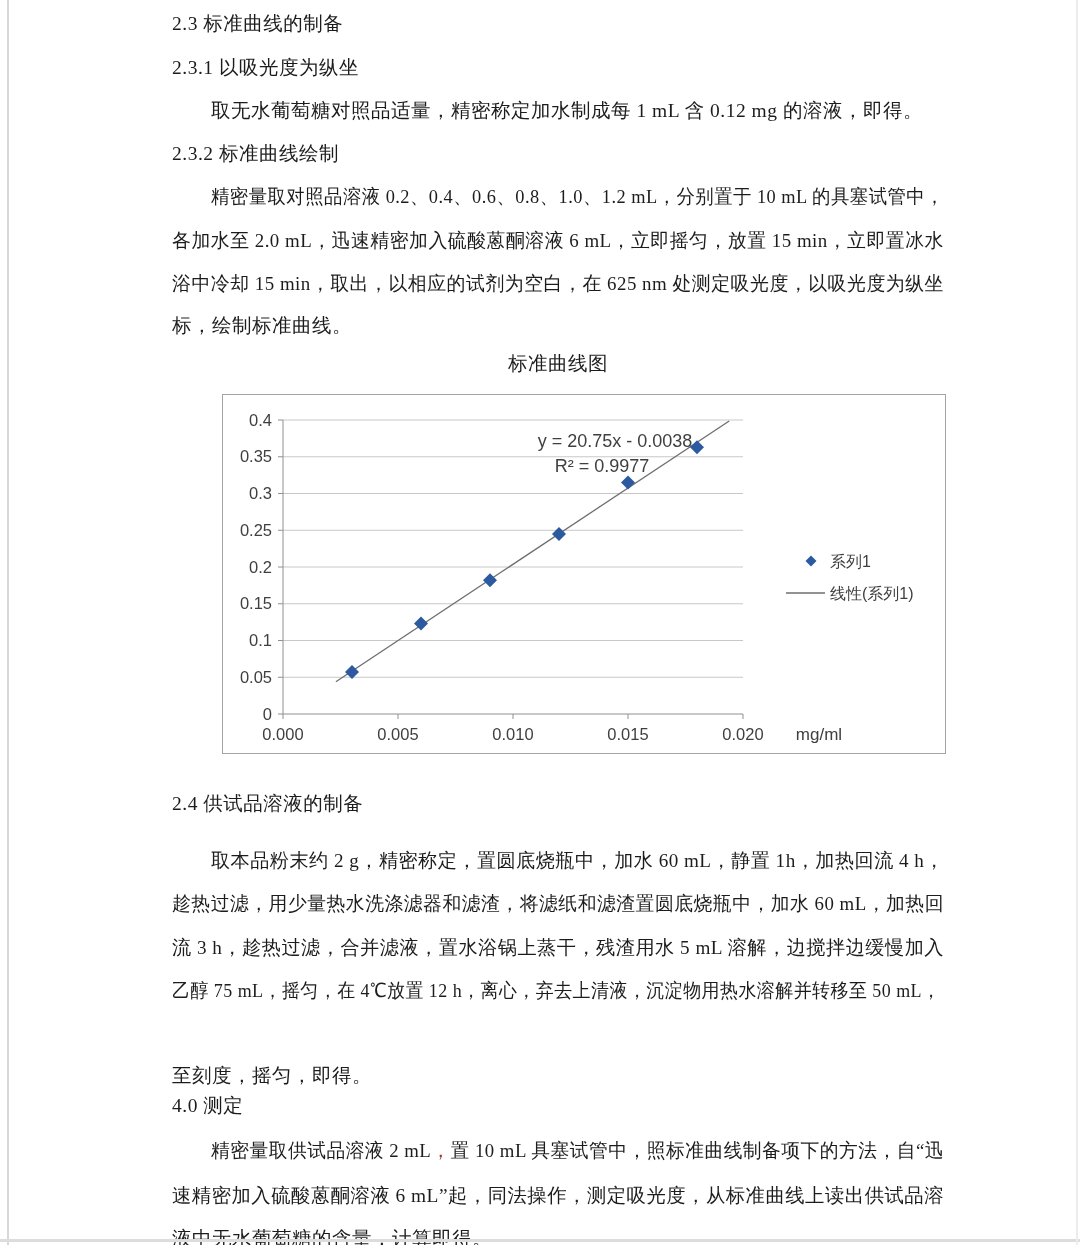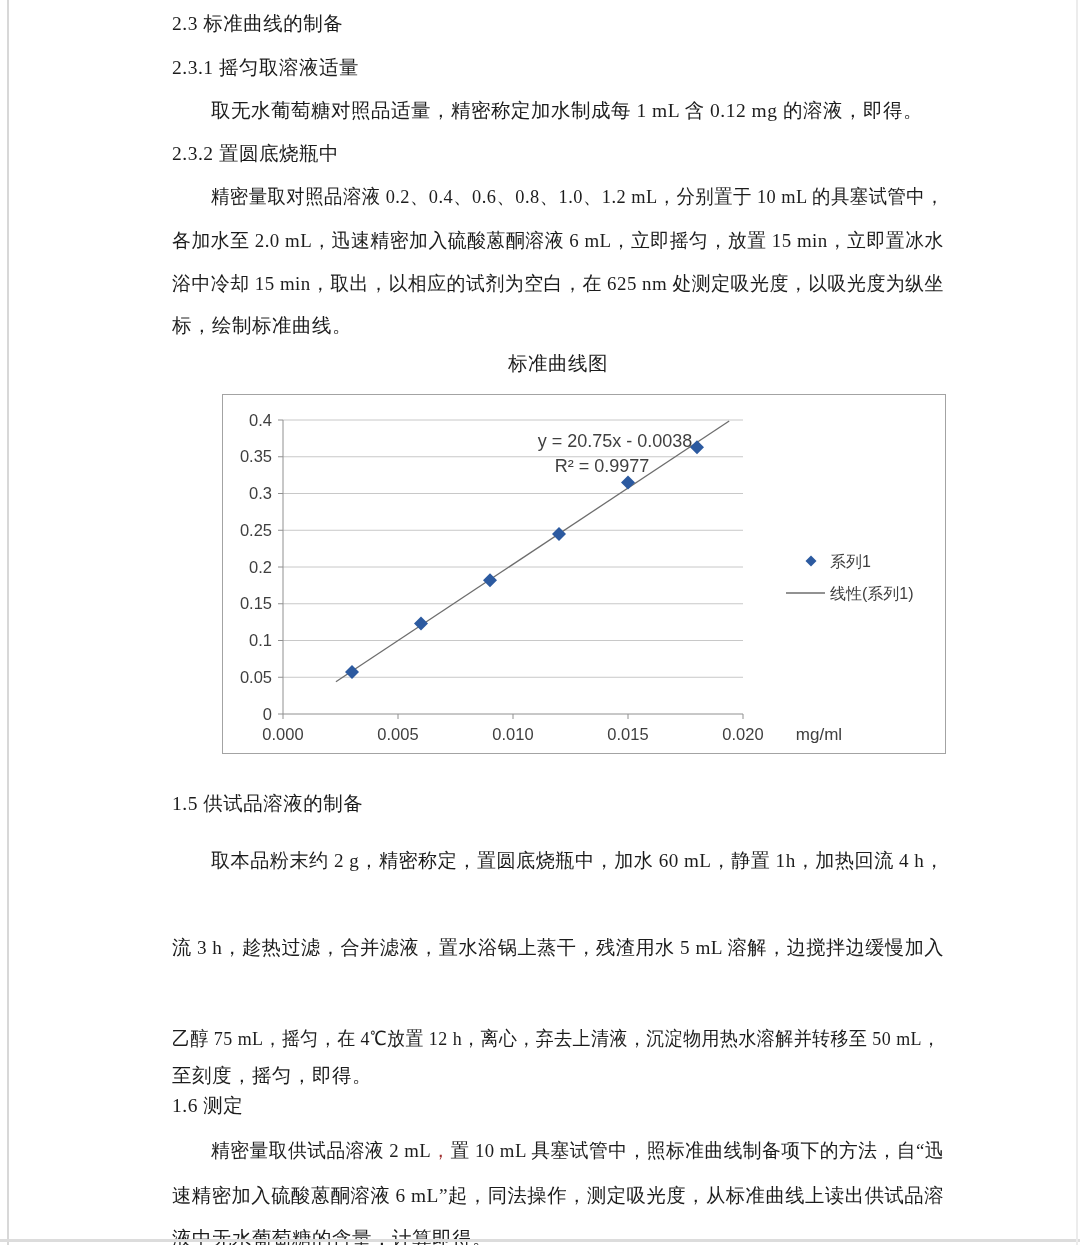--- a/index.html
+++ b/index.html
@@ -27,34 +27,35 @@
   }
   #chart svg{display:block;}
   svg text{font-family:"Liberation Sans","DejaVu Sans",sans-serif;}
 </style>
 </head>
 <body>
 
 <div class="page">
   <div id="doc">
       <div class="line plain" style="top: 6px;"><span class="inner"><span>2.3 标准曲线的制备</span></span></div>
-      <div class="line plain" style="top: 50px;"><span class="inner"><span>2.3.1 摇匀取溶液适量</span></span></div>
+      <div class="line plain" style="top: 50px;"><span class="inner"><span>2.3.1 以吸光度为纵坐</span></span></div>
       <div class="line plain indent" style="top: 93px;"><span class="inner"><span>取无水葡萄糖对照品适量，精密称定加水制成每 1 mL 含 0.12 mg 的溶液，即得。</span></span></div>
-      <div class="line plain" style="top: 136px;"><span class="inner"><span>2.3.2 置圆底烧瓶中</span></span></div>
+      <div class="line plain" style="top: 136px;"><span class="inner"><span>2.3.2 标准曲线绘制</span></span></div>
       <div class="line fit indent" style="top: 179px;"><span class="inner" style="transform: scaleX(0.942084);"><span>精密量取对照品溶液 0.2、0.4、0.6、0.8、1.0、1.2 mL，分别置于 10 mL 的具塞试管中，</span></span></div>
       <div class="line fit" style="top: 223px; text-align: right;"><span class="inner" style="transform: scaleX(0.968784);"><span>各加水至 2.0 mL，迅速精密加入硫酸蒽酮溶液 6 mL，立即摇匀，放置 15 min，立即置冰水</span></span></div>
       <div class="line fit" style="top: 266px;"><span class="inner" style="transform: scaleX(0.969983);"><span>浴中冷却 15 min，取出，以相应的试剂为空白，在 625 nm 处测定吸光度，以吸光度为纵坐</span></span></div>
       <div class="line center" style="top: 346px;"><span class="inner"><span>标准曲线图</span></span></div>
       <div class="line plain" style="top: 308px;"><span class="inner"><span>标，绘制标准曲线。</span></span></div>
-      <div class="line plain" style="top: 786px;"><span class="inner"><span>1.5 供试品溶液的制备</span></span></div>
+      <div class="line plain" style="top: 786px;"><span class="inner"><span>2.4 供试品溶液的制备</span></span></div>
       <div class="line fit indent" style="top: 843px;"><span class="inner" style="transform: scaleX(0.980315);"><span>取本品粉末约 2 g，精密称定，置圆底烧瓶中，加水 60 mL，静置 1h，加热回流 4 h，</span></span></div>
+      <div class="line fit" style="top: 886px;"><span class="inner" style="transform: scaleX(0.965792);"><span>趁热过滤，用少量热水洗涤滤器和滤渣，将滤纸和滤渣置圆底烧瓶中，加水 60 mL，加热回</span></span></div>
       <div class="line fit" style="top: 930px;"><span class="inner" style="transform: scaleX(0.983459);"><span>流 3 h，趁热过滤，合并滤液，置水浴锅上蒸干，残渣用水 5 mL 溶解，边搅拌边缓慢加入</span></span></div>
-      <div class="line fit" style="top: 973px; margin-top: 48px;"><span class="inner" style="transform: scaleX(0.921121);"><span>乙醇 75 mL，摇匀，在 4℃放置 12 h，离心，弃去上清液，沉淀物用热水溶解并转移至 50 mL，</span></span></div>
+      <div class="line fit" style="top: 973px;"><span class="inner" style="transform: scaleX(0.921121);"><span>乙醇 75 mL，摇匀，在 4℃放置 12 h，离心，弃去上清液，沉淀物用热水溶解并转移至 50 mL，</span></span></div>
       <div class="line plain" style="top: 1058px;"><span class="inner"><span>至刻度，摇匀，即得。</span></span></div>
-      <div class="line plain" style="top: 1088px;"><span class="inner"><span>1.6 测定</span></span></div>
+      <div class="line plain" style="top: 1088px;"><span class="inner"><span>4.0 测定</span></span></div>
       <div class="line fit indent" style="top: 1133px;"><span class="inner" style="transform: scaleX(0.961646);"><span>精密量取供试品溶液 2 mL</span><span style="color: rgb(160, 48, 48);">，</span><span>置 10 mL 具塞试管中，照标准曲线制备项下的方法，自“迅</span></span></div>
       <div class="line fit" style="top: 1178px;"><span class="inner" style="transform: scaleX(0.991989);"><span>速精密加入硫酸蒽酮溶液 6 mL”起，同法操作，测定吸光度，从标准曲线上读出供试品溶</span></span></div>
       <div class="line plain" style="top: 1221px;"><span class="inner"><span>液中无水葡萄糖的含量，计算即得。</span></span></div>
     </div>
   <div id="chart">
       <svg viewBox="0 0 722 358" width="722" height="358">
         <line x1="55" y1="319" x2="60" y2="319" stroke="#909090" stroke-width="1"></line>
         <text x="49" y="324.5" text-anchor="end" font-size="16.5" fill="#3f3f3f">0</text>
         <line x1="60" y1="282.25" x2="520" y2="282.25" stroke="#c8c8c8" stroke-width="1"></line>
         <line x1="55" y1="282.25" x2="60" y2="282.25" stroke="#909090" stroke-width="1"></line>

